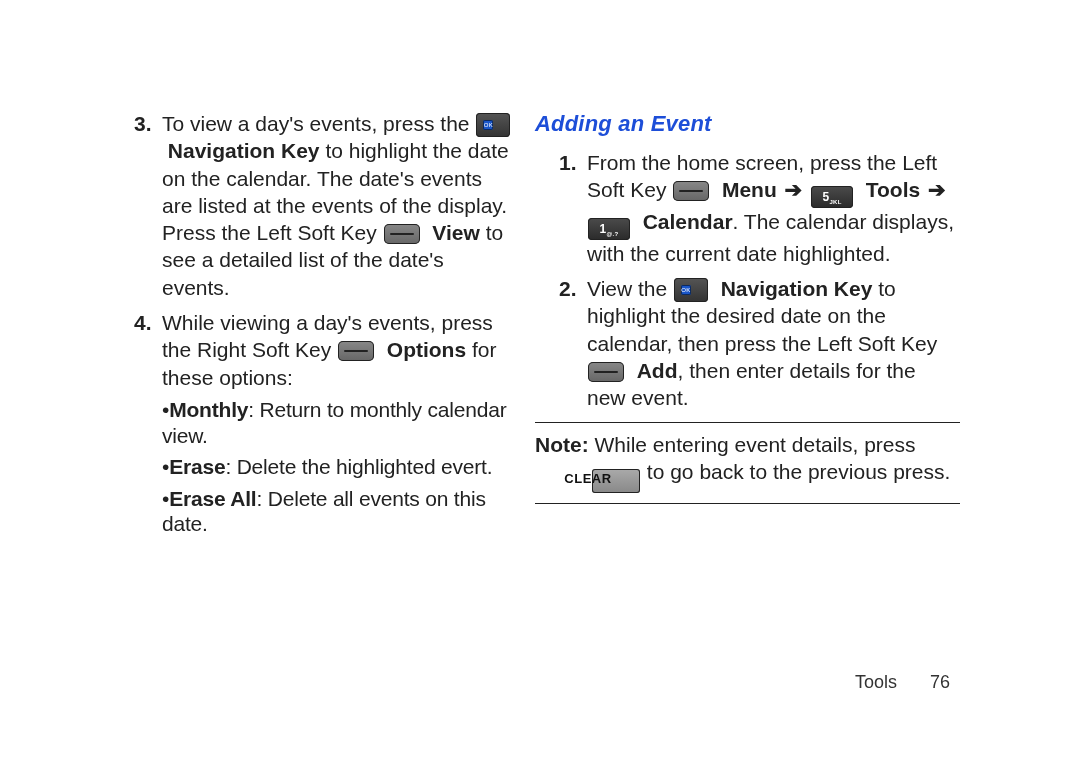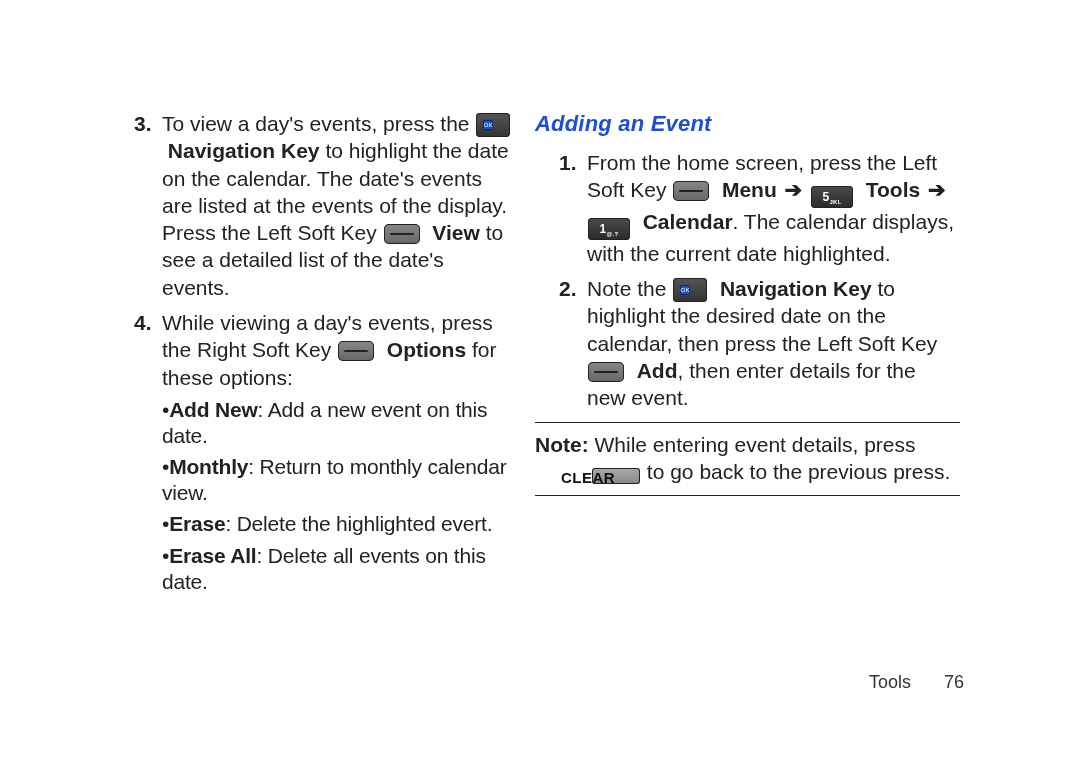--- a/index.html
+++ b/index.html
@@ -130,25 +130,25 @@
     height: 22px;
     background: linear-gradient(#4b4b4b,#2a2a2a);
     border-radius: 4px;
     font-size: 10px;
     line-height: 22px;
     font-weight: bold;
     letter-spacing: 0.3px;
   }
   .key-clear {
     width: 42px;
-    height: 16px;
+    height: 24px;
     background: linear-gradient(#aaa,#888);
     border-radius: 3px;
     color: #111;
-    font-size: 15px;
+    font-size: 13px;
     font-weight: bold;
     line-height: 20px;
     letter-spacing: 0.5px;
   }
   .arrow {
     font-weight: bold;
     margin: 0 2px;
   }
   hr.rule {
     border: none;
@@ -158,21 +158,21 @@
   .note-block {
     padding: 0 0 0 0;
   }
   .note-hang {
     padding-left: 56px;
     text-indent: -56px;
   }
   .footer {
     position: absolute;
     bottom: 78px;
-    right: 116px;
+    right: 130px;
     font-size: 18px;
     color: #333;
     font-family: Arial, sans-serif;
   }
   .footer .pg { margin-left: 28px; }
 </style>
 </head>
 <body>
 
 <div class="page">
@@ -191,23 +191,20 @@
       </li>
 
       <li>
         <span class="num b">4.</span>
         <span>While viewing a day's events, press the Right Soft Key </span>
         <span class="key-icon key-soft key-soft-right"></span>
         <span>&nbsp;</span><span class="b">Options</span>
         <span> for these options:</span>
 
         <ul class="bullets">
-          <li>
-            <span class="bullet-text">•</span><span class="b">Add New</span><span>: Add a new event on this date.</span>
-          </li>
           <li>
             <span class="bullet-text">•</span><span class="b">Monthly</span><span>: Return to monthly calendar view.</span>
           </li>
           <li>
             <span class="bullet-text">•</span><span class="b">Erase</span><span>: Delete the highlighted evert.</span>
           </li>
           <li>
             <span class="bullet-text">•</span><span class="b">Erase All</span><span>: Delete all events on this date.</span>
           </li>
         </ul>
@@ -227,21 +224,21 @@
         <span class="arrow"> ➔ </span>
         <span class="key-icon key-number" title="5 JKL"><span style="font-size:12px;">5</span><sub style="font-size:6px;">JKL</sub></span>
         <span>&nbsp;</span><span class="b">Tools</span>
         <span class="arrow"> ➔ </span>
         <span class="key-icon key-number" title="1 @.?"><span style="font-size:12px;">1</span><sub style="font-size:6px;">@.?</sub></span>
         <span>&nbsp;</span><span class="b">Calendar</span><span>. The calendar displays, with the current date highlighted.</span>
       </li>
 
       <li>
         <span class="num b">2.</span>
-        <span>Note the </span>
+        <span>View the </span>
         <span class="key-icon key-ok"></span>
         <span>&nbsp;</span><span class="b">Navigation Key</span>
         <span> to highlight the desired date on the calendar, then press the Left Soft Key </span>
         <span class="key-icon key-soft key-soft-left"></span>
         <span>&nbsp;</span><span class="b">Add</span><span>, then enter details for the new event.</span>
       </li>
     </ol>
 
     <hr class="rule">
     <div class="note-block note-hang">

